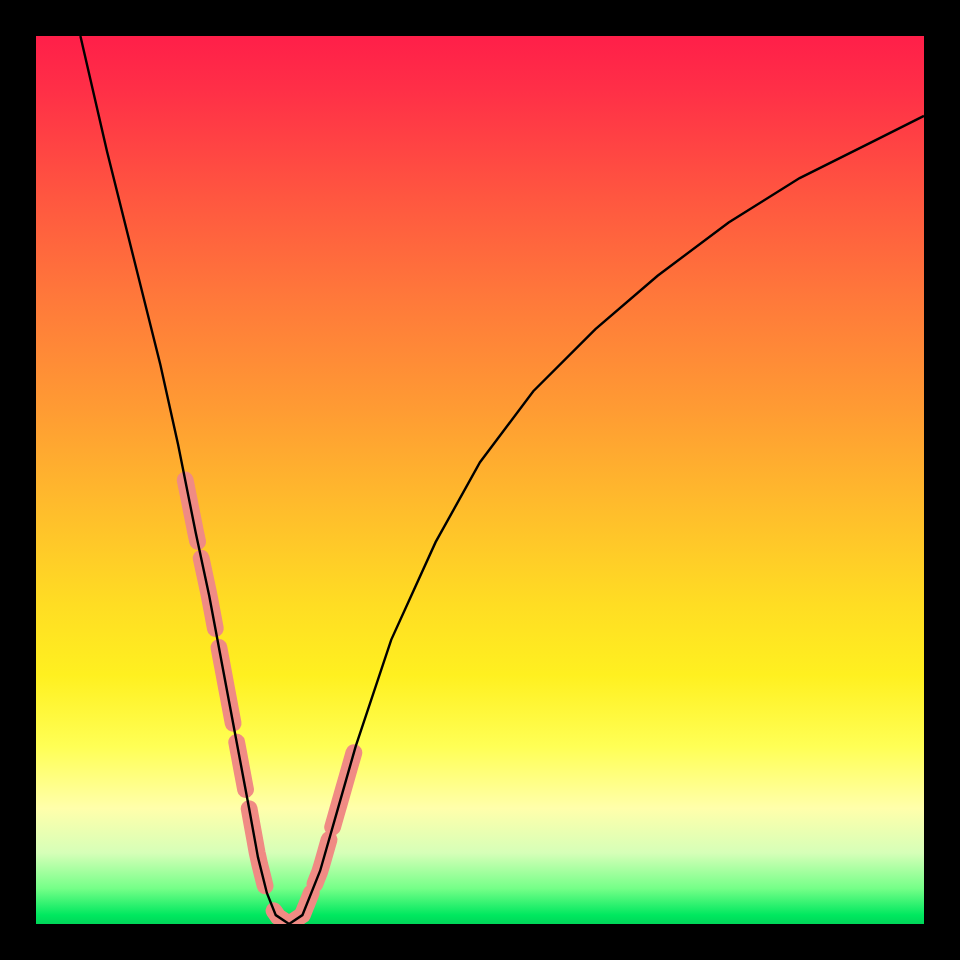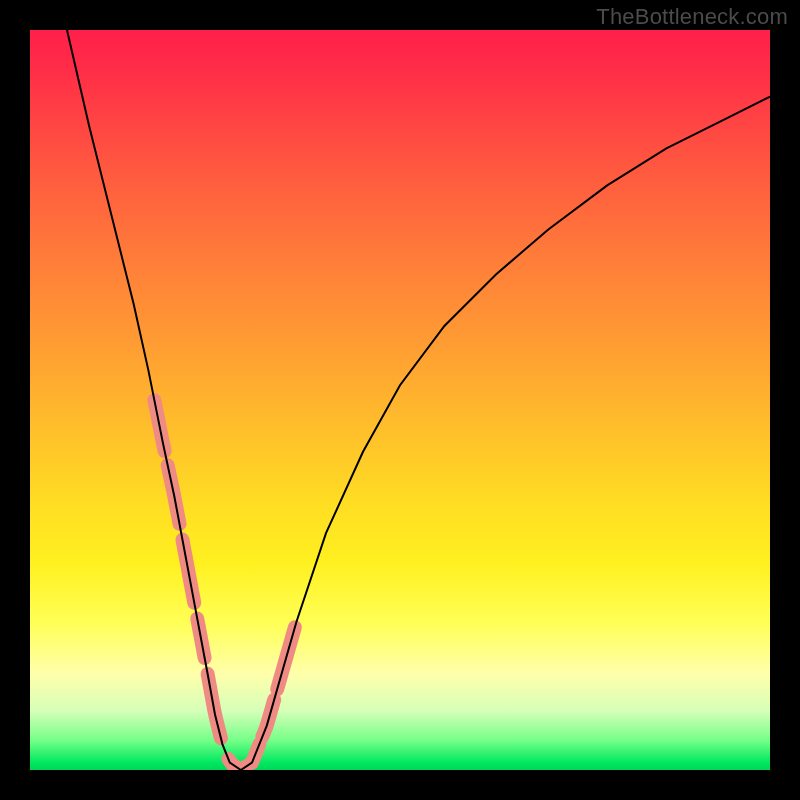--- a/index.html
+++ b/index.html
@@ -57,21 +57,20 @@
     top: 0;
     left: 0;
     width: 740px;
     height: 740px;
   }
 </style>
 </head>
 <body>
 
 <div class="frame">
-  <div class="watermark">TheBottleneck.com</div>
   <div class="plot-area">
     <svg class="curve" viewBox="0 0 740 740" preserveAspectRatio="none">
       <g id="marker-group">
           <path d="M124.32 370.00 L126.05 378.63 L127.77 387.27 L129.50 395.90 L131.23 404.53 L132.95 413.17 L134.68 421.31" fill="none" stroke="#f08b84" stroke-width="14" stroke-linecap="round"></path>
           <path d="M137.64 435.12 L139.61 444.33 L141.59 453.54 L143.56 462.75 L145.53 472.78 L147.51 483.30 L149.48 493.83" fill="none" stroke="#f08b84" stroke-width="14" stroke-linecap="round"></path>
           <path d="M152.44 509.61 L154.41 520.14 L156.39 530.66 L158.36 541.19 L160.33 551.71 L162.31 562.24 L164.28 572.76" fill="none" stroke="#f08b84" stroke-width="14" stroke-linecap="round"></path>
           <path d="M167.24 588.55 L168.47 595.12 L169.71 601.70 L170.94 608.28 L172.17 614.86 L173.41 621.44 L174.64 628.01" fill="none" stroke="#f08b84" stroke-width="14" stroke-linecap="round"></path>
           <path d="M177.60 643.80 L179.82 656.01 L182.04 668.22 L184.26 680.43 L186.48 690.42 L188.70 699.30 L190.92 708.18" fill="none" stroke="#f08b84" stroke-width="14" stroke-linecap="round"></path>
           <path d="M198.32 728.90 L201.77 733.92 L205.23 736.22 L208.68 738.52 L212.13 739.18 L215.59 736.88 L219.04 734.57" fill="none" stroke="#f08b84" stroke-width="14" stroke-linecap="round"></path>
           <path d="M222.00 732.60 L223.23 729.52 L224.47 726.43 L225.70 723.35 L226.93 720.27 L228.17 717.18 L229.40 714.10" fill="none" stroke="#f08b84" stroke-width="14" stroke-linecap="round"></path>

